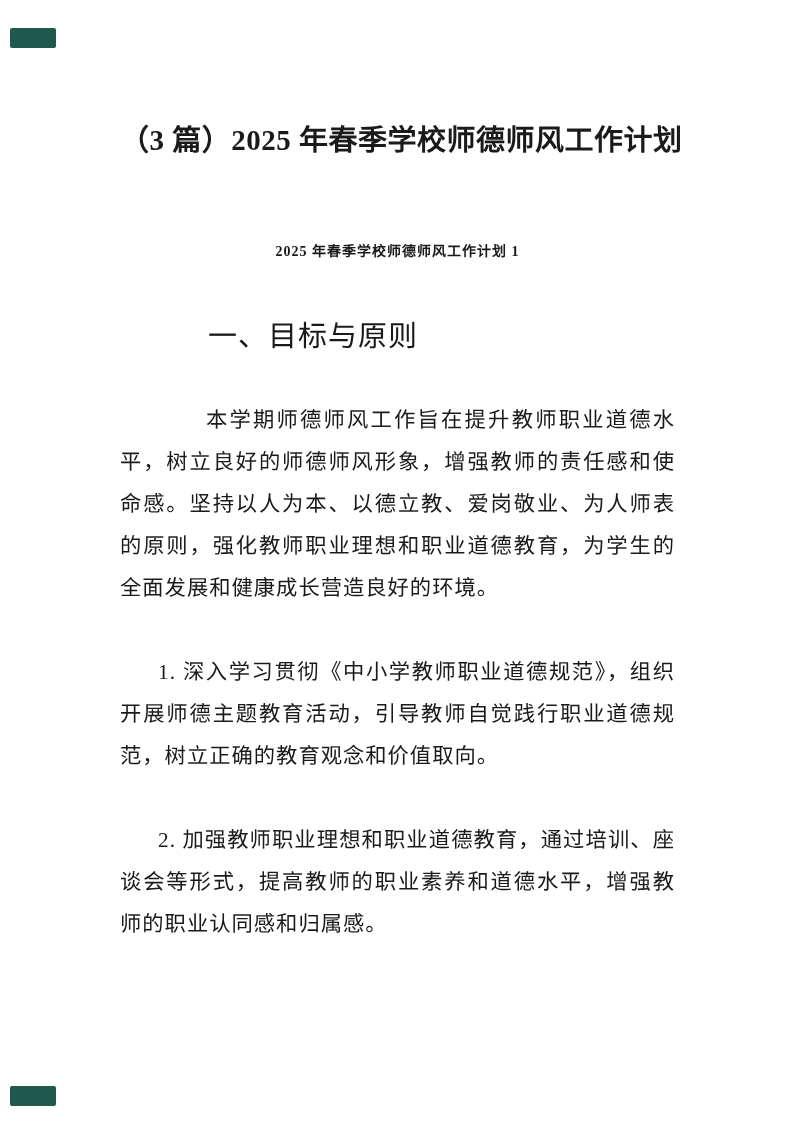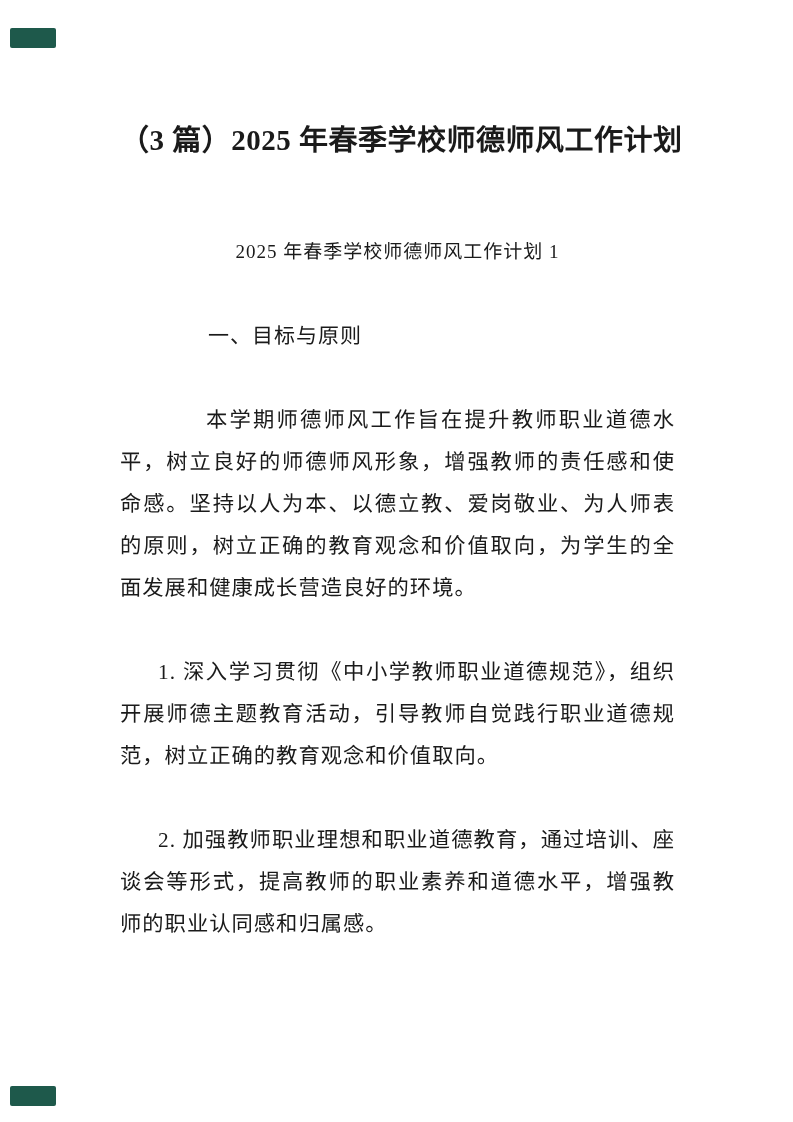--- a/index.html
+++ b/index.html
@@ -34,28 +34,29 @@
     margin: 0;
     font-size: 29px;
     font-weight: 700;
     line-height: 44px;
     text-align: center;
     white-space: nowrap;
     letter-spacing: 0.5px;
   }
   .doc-subtitle {
     margin: 69px 0 0 0;
-    font-size: 19px;
+    font-size: 14px;
     line-height: 42px;
     text-align: center;
     letter-spacing: 1px;
+    font-weight: bold;
   }
   .section-heading {
     margin: 42px 0 0 0;
-    font-size: 21px;
+    font-size: 29px;
     line-height: 42px;
     text-indent: 88px;
     letter-spacing: 1px;
   }
   .body-para {
     margin: 42px 0 0 0;
     font-size: 21.3px;
     line-height: 42px;
     letter-spacing: 1px;
     text-align: justify;
@@ -72,20 +73,20 @@
 
   <div class="corner-mark top"></div>
   <div class="corner-mark bottom"></div>
 
   <h1 class="doc-title">（3 篇）2025 年春季学校师德师风工作计划</h1>
 
   <p class="doc-subtitle">2025 年春季学校师德师风工作计划 1</p>
 
   <p class="section-heading">一、目标与原则</p>
 
-  <p class="body-para indent-first-2">本学期师德师风工作旨在提升教师职业道德水平，树立良好的师德师风形象，增强教师的责任感和使命感。坚持以人为本、以德立教、爱岗敬业、为人师表的原则，树立正确的教育观念和价值取向，为学生的全面发展和健康成长营造良好的环境。</p>
+  <p class="body-para indent-first-2">本学期师德师风工作旨在提升教师职业道德水平，树立良好的师德师风形象，增强教师的责任感和使命感。坚持以人为本、以德立教、爱岗敬业、为人师表的原则，强化教师职业理想和职业道德教育，为学生的全面发展和健康成长营造良好的环境。</p>
 
 
   <p class="body-para indent-first-1">1. 深入学习贯彻《中小学教师职业道德规范》，组织开展师德主题教育活动，引导教师自觉践行职业道德规范，树立正确的教育观念和价值取向。</p>
 
   <p class="body-para indent-first-1">2. 加强教师职业理想和职业道德教育，通过培训、座谈会等形式，提高教师的职业素养和道德水平，增强教师的职业认同感和归属感。</p>
 
 </div>
 
 </body></html>

